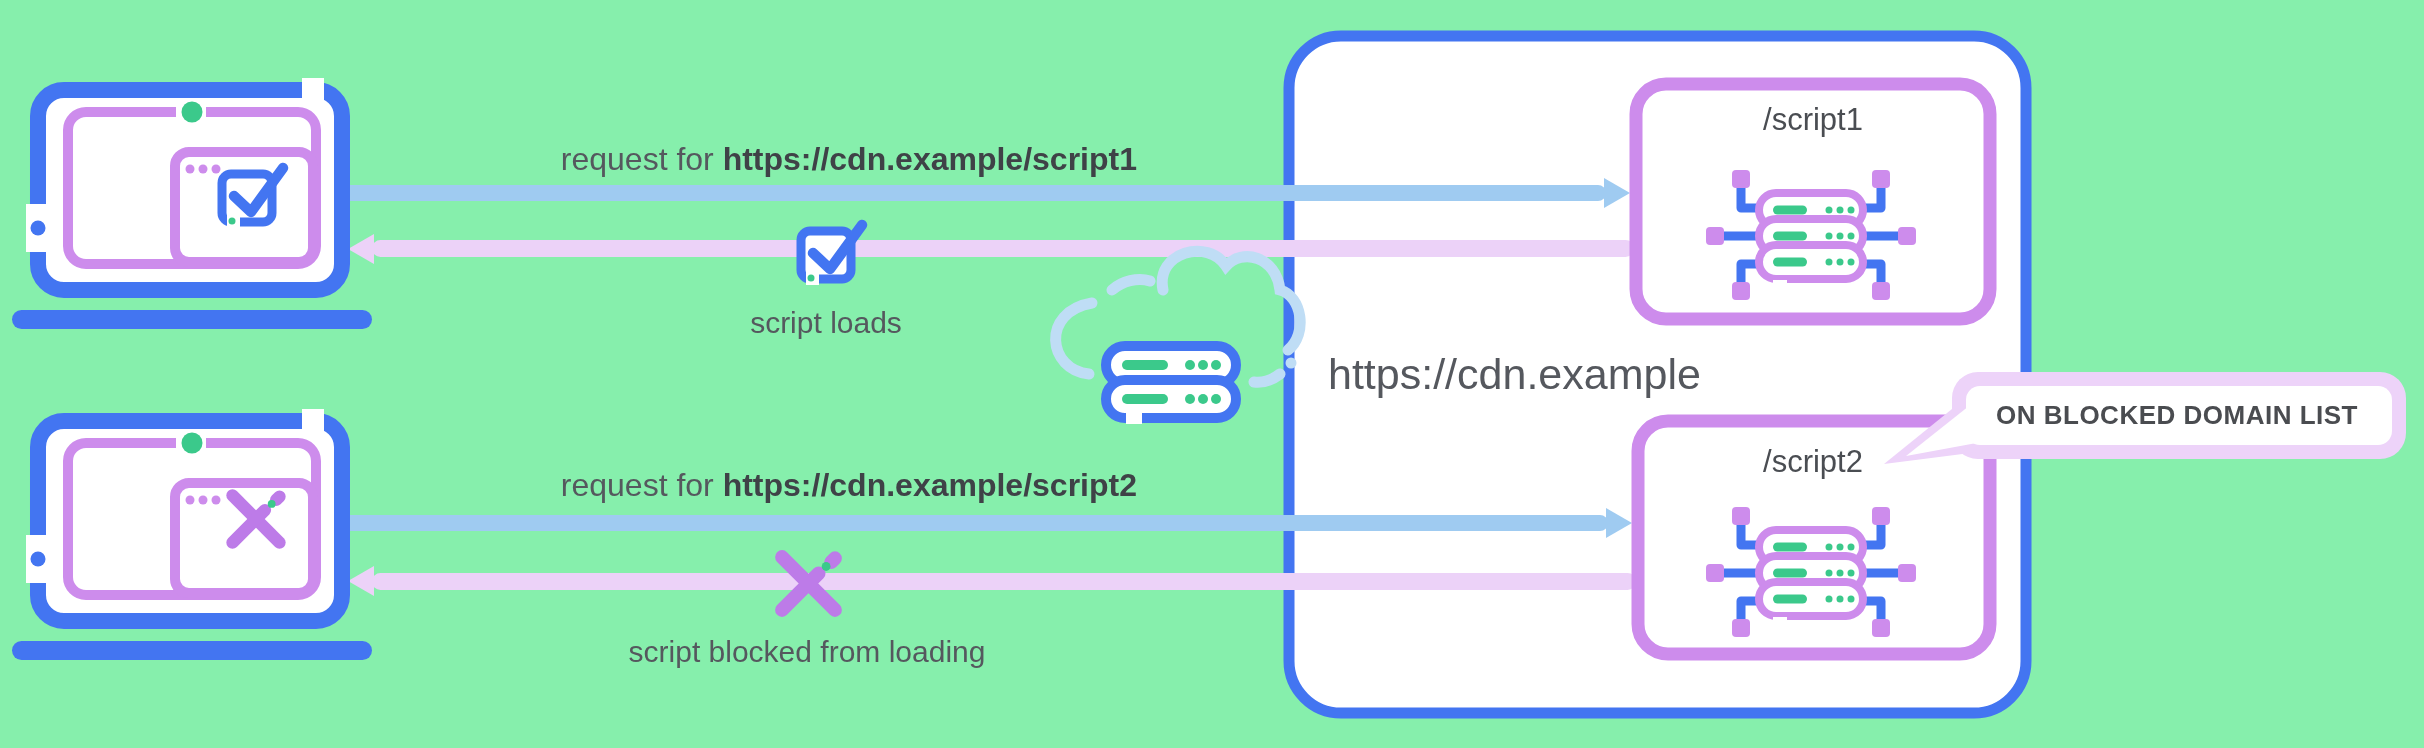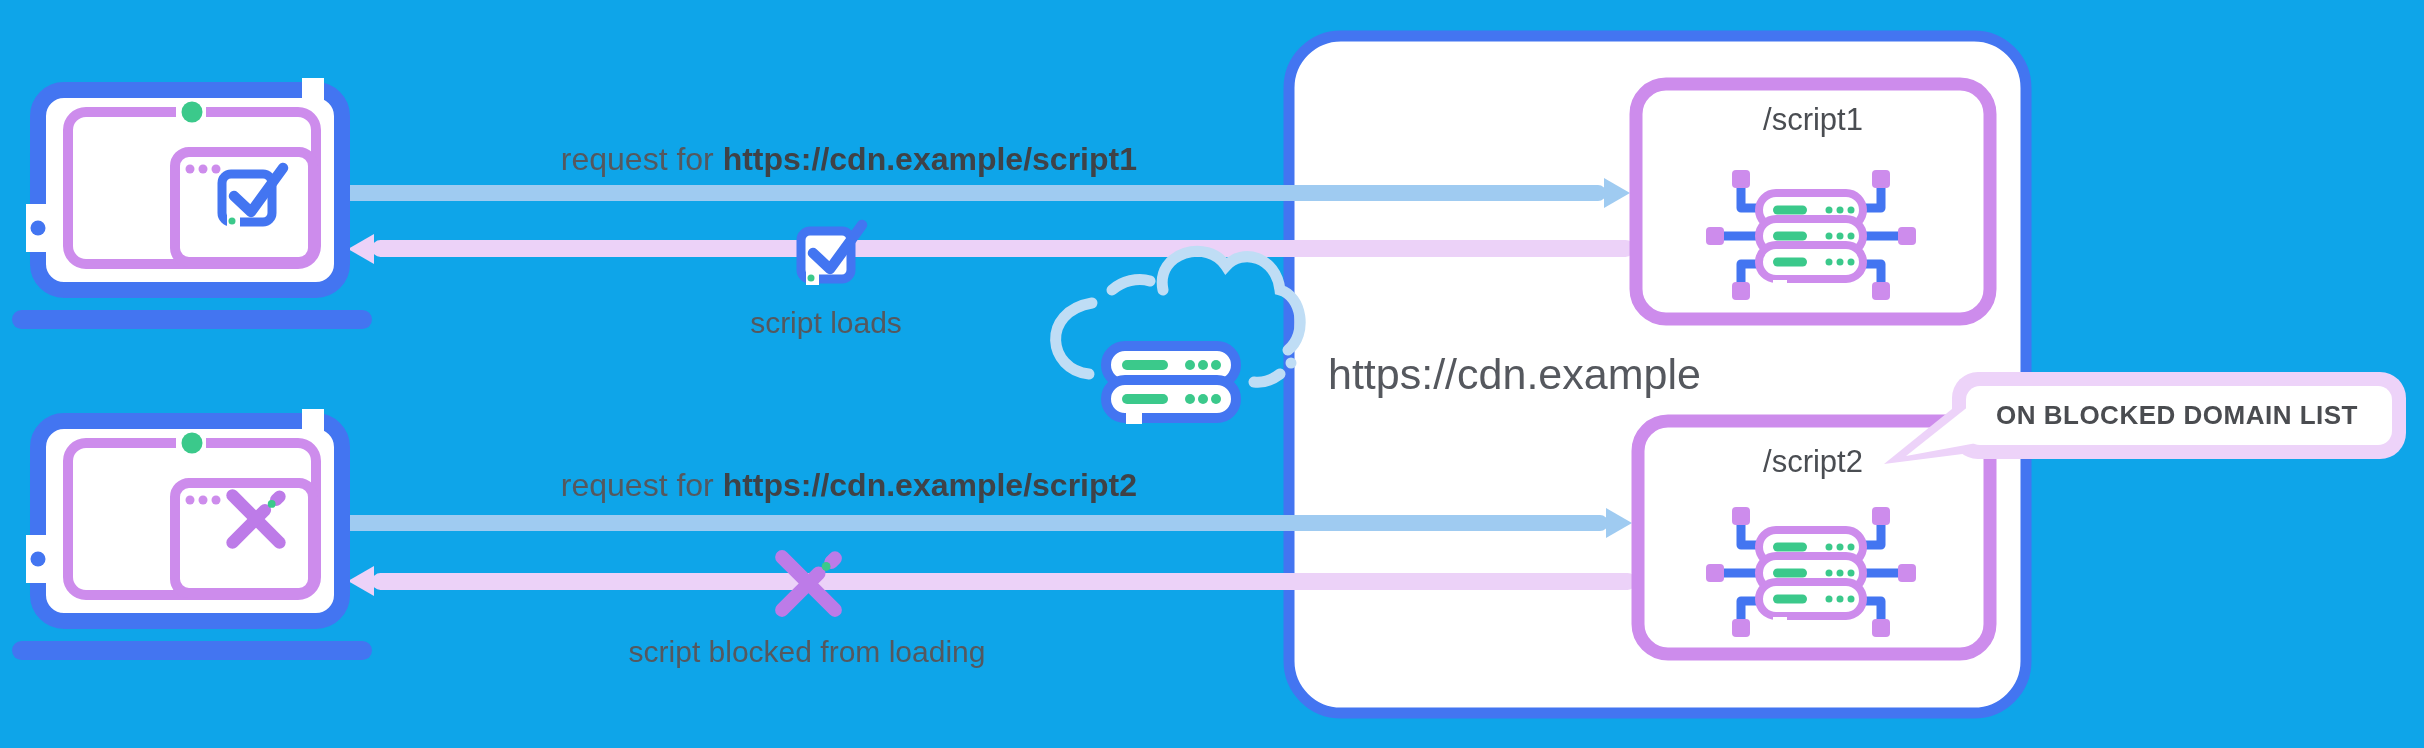--- a/index.html
+++ b/index.html
@@ -1,16 +1,16 @@
 <!DOCTYPE html>
 <html><head>
 <meta charset="utf-8">
 <style>
   html,body{margin:0;padding:0;background:#ffffff;}
-  .stage{width:2424px;height:748px;position:relative;overflow:hidden;background:#0ea5e9;text-decoration:underline;}
+  .stage{width:2424px;height:748px;position:relative;overflow:hidden;background:#86efac;text-decoration:underline;}
   svg{display:block;}
   text{font-family:"Liberation Sans", sans-serif; white-space:pre;}
   .lbl   {fill:#55585E;}
   .lblB  {fill:#3F4247;font-weight:bold;}
   .boxlbl{fill:#4A4D52;}
 </style>
 </head>
 <body>
 
 <div class="stage">

